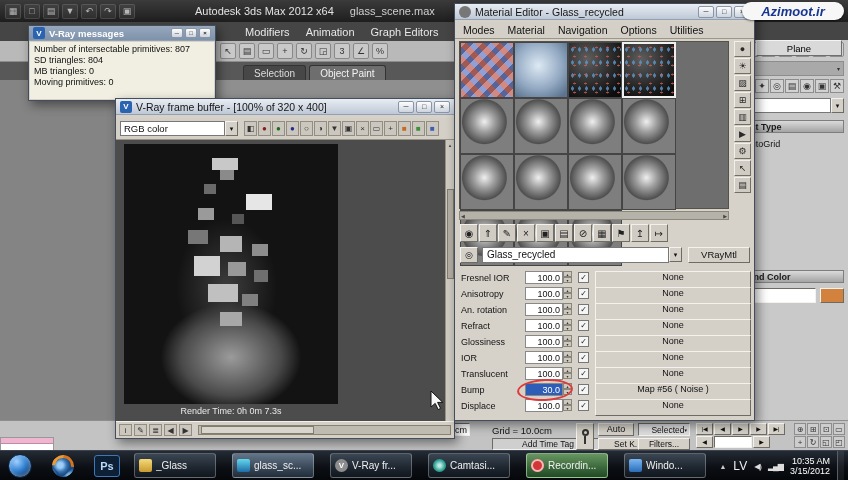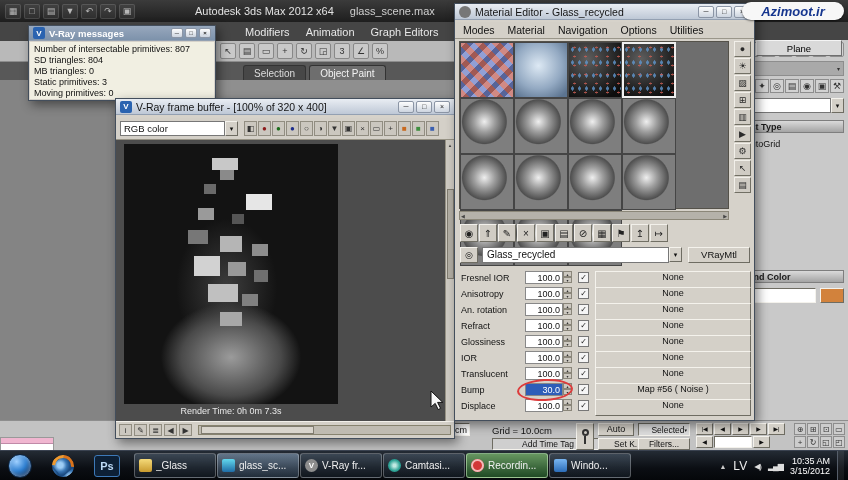--- a/index.html
+++ b/index.html
@@ -201,21 +201,21 @@
     background:linear-gradient(#242b34,#0b0e13 60%,#05070a);border-top:1px solid #3a4250;}
   .start-orb{position:absolute;left:8px;top:3px;width:24px;height:24px;border-radius:50%;
     background:radial-gradient(circle at 35% 30%,#9fd0ff,#2f7fd0 45%,#123b6e 75%,#0a1d38);
     border:1px solid #0c2440;box-shadow:inset 0 0 5px rgba(255,255,255,.55);}
   .ff-icon{position:absolute;left:52px;top:4px;width:22px;height:22px;border-radius:50%;
     background:radial-gradient(circle at 40% 35%,#9ecdf5 0 20%,#3a77b5 45%,#1b4a80 70%);
     border:3px solid transparent;border-top-color:#ef9a30;border-right-color:#d9731c;transform:rotate(-40deg);}
   .ps-icon{position:absolute;left:94px;top:4px;width:26px;height:22px;background:#0d2036;
     border:1px solid #3d79b8;border-radius:3px;color:#bcd9f5;font-weight:bold;font-size:11px;
     display:flex;align-items:center;justify-content:center;}
-  .task-btns{position:absolute;left:134px;top:2px;display:flex;gap:1px;}
+  .task-btns{position:absolute;left:134px;top:2px;display:flex;gap:16px;}
   .task-btn{width:82px;height:25px;border-radius:3px;border:1px solid rgba(255,255,255,.28);
     background:linear-gradient(rgba(105,125,145,.38),rgba(30,40,52,.45));display:flex;
     align-items:center;gap:4px;padding:0 4px;overflow:hidden;}
   .task-btn[data-state="max-active"]{background:linear-gradient(rgba(165,195,225,.5),rgba(75,100,128,.4));}
   .task-btn[data-state="record-active"]{background:linear-gradient(rgba(150,225,130,.6),rgba(58,140,62,.5));
     border-color:rgba(220,255,210,.5);}
   .tb-ic{min-width:13px;width:13px;height:13px;border-radius:2px;background:#66707c;
     display:inline-flex;align-items:center;justify-content:center;color:#fff;font-size:8px;font-weight:bold;}
   .task-btn[data-state="folder"] .tb-ic{background:linear-gradient(#f5da7a,#c89a2e);}
   .task-btn[data-state="max-active"] .tb-ic{background:linear-gradient(#62d8ee,#1f6ca6);}
@@ -389,21 +389,20 @@
       <span class="win-btn">─</span>
           <span class="win-btn">□</span>
           <span class="win-btn">×</span>
         </span>
     </div>
     <div class="msg-body">
 
     <div class="msg-line">Number of intersectable primitives: 807</div>
         <div class="msg-line">SD triangles: 804</div>
         <div class="msg-line">MB triangles: 0</div>
-        <div class="msg-line">Static primitives: 3</div>
         <div class="msg-line">Moving primitives: 0</div>
       </div>
   </div>
 
   <div class="win fb-win">
     <div class="win-title">
       <span class="win-ico">V</span>
       <span>V-Ray frame buffer - [100% of 320 x 400]</span>
       <span class="win-btns">
 

